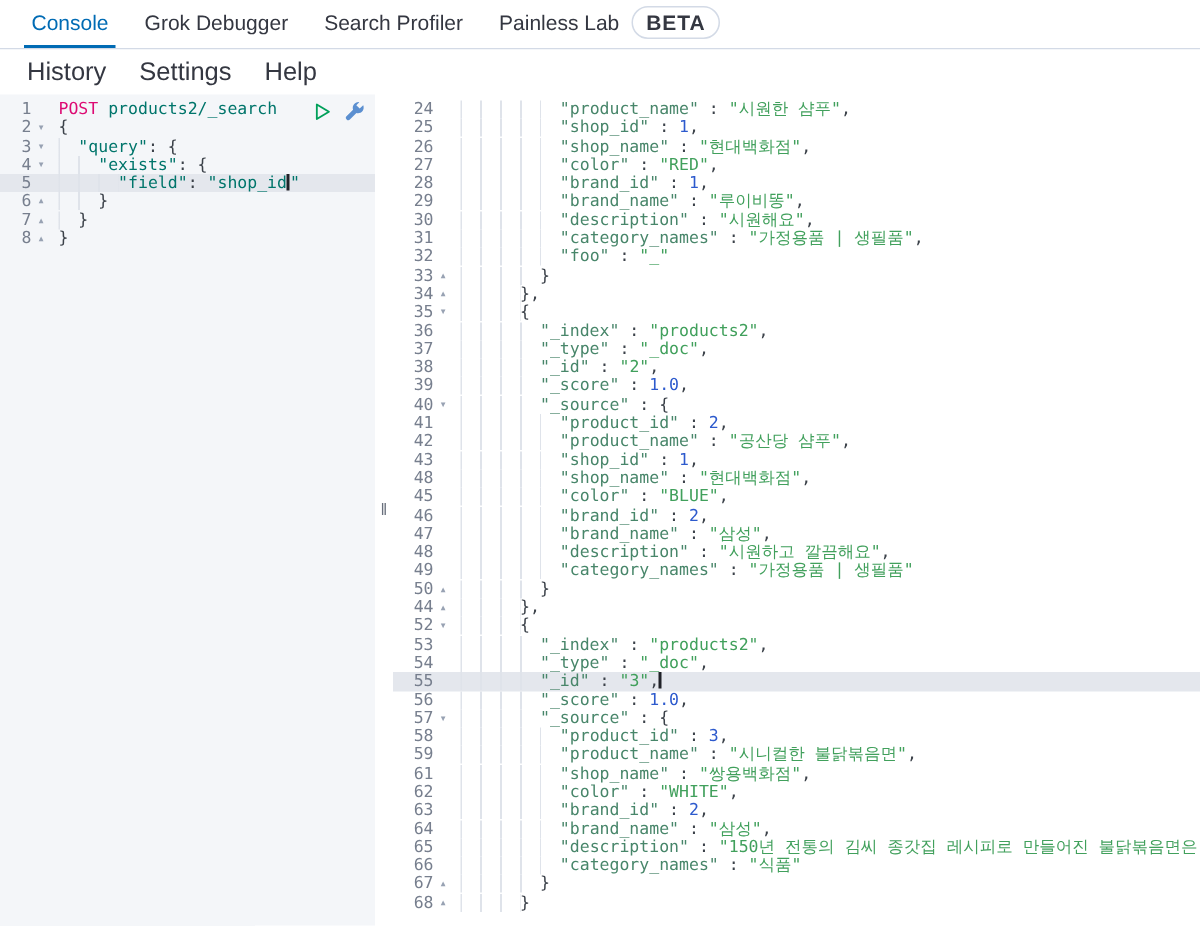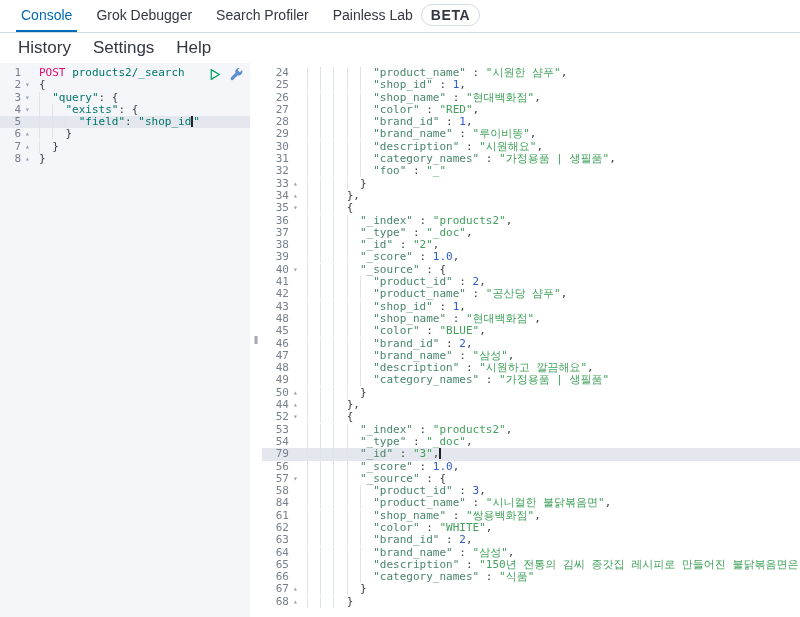--- a/index.html
+++ b/index.html
@@ -139,25 +139,25 @@
         <div class="cl"><span class="gut"><span class="lnum">45</span><span class="fold"></span></span><span class="txt"><span class="ind" style="width: 10ch;"></span><span class="tok k">"color"</span><span class="tok p"> : </span><span class="tok s">"BLUE"</span><span class="tok p">,</span></span></div>
         <div class="cl"><span class="gut"><span class="lnum">46</span><span class="fold"></span></span><span class="txt"><span class="ind" style="width: 10ch;"></span><span class="tok k">"brand_id"</span><span class="tok p"> : </span><span class="tok num">2</span><span class="tok p">,</span></span></div>
         <div class="cl"><span class="gut"><span class="lnum">47</span><span class="fold"></span></span><span class="txt"><span class="ind" style="width: 10ch;"></span><span class="tok k">"brand_name"</span><span class="tok p"> : </span><span class="tok s">"삼성"</span><span class="tok p">,</span></span></div>
         <div class="cl"><span class="gut"><span class="lnum">48</span><span class="fold"></span></span><span class="txt"><span class="ind" style="width: 10ch;"></span><span class="tok k">"description"</span><span class="tok p"> : </span><span class="tok s">"시원하고 깔끔해요"</span><span class="tok p">,</span></span></div>
         <div class="cl"><span class="gut"><span class="lnum">49</span><span class="fold"></span></span><span class="txt"><span class="ind" style="width: 10ch;"></span><span class="tok k">"category_names"</span><span class="tok p"> : </span><span class="tok s">"가정용품 | 생필품"</span></span></div>
         <div class="cl"><span class="gut"><span class="lnum">50</span><span class="fold">▴</span></span><span class="txt"><span class="ind" style="width: 8ch;"></span><span class="tok p">}</span></span></div>
         <div class="cl"><span class="gut"><span class="lnum">44</span><span class="fold">▴</span></span><span class="txt"><span class="ind" style="width: 6ch;"></span><span class="tok p">},</span></span></div>
         <div class="cl"><span class="gut"><span class="lnum">52</span><span class="fold">▾</span></span><span class="txt"><span class="ind" style="width: 6ch;"></span><span class="tok p">{</span></span></div>
         <div class="cl"><span class="gut"><span class="lnum">53</span><span class="fold"></span></span><span class="txt"><span class="ind" style="width: 8ch;"></span><span class="tok k">"_index"</span><span class="tok p"> : </span><span class="tok s">"products2"</span><span class="tok p">,</span></span></div>
         <div class="cl"><span class="gut"><span class="lnum">54</span><span class="fold"></span></span><span class="txt"><span class="ind" style="width: 8ch;"></span><span class="tok k">"_type"</span><span class="tok p"> : </span><span class="tok s">"_doc"</span><span class="tok p">,</span></span></div>
-        <div class="cl active"><span class="gut"><span class="lnum">79</span><span class="fold"></span></span><span class="txt"><span class="ind" style="width: 8ch;"></span><span class="tok k">"_id"</span><span class="tok p"> : </span><span class="tok s">"3"</span><span class="tok p">,</span><span class="caret"></span></span></div>
+        <div class="cl active"><span class="gut"><span class="lnum">55</span><span class="fold"></span></span><span class="txt"><span class="ind" style="width: 8ch;"></span><span class="tok k">"_id"</span><span class="tok p"> : </span><span class="tok s">"3"</span><span class="tok p">,</span><span class="caret"></span></span></div>
         <div class="cl"><span class="gut"><span class="lnum">56</span><span class="fold"></span></span><span class="txt"><span class="ind" style="width: 8ch;"></span><span class="tok k">"_score"</span><span class="tok p"> : </span><span class="tok num">1.0</span><span class="tok p">,</span></span></div>
         <div class="cl"><span class="gut"><span class="lnum">57</span><span class="fold">▾</span></span><span class="txt"><span class="ind" style="width: 8ch;"></span><span class="tok k">"_source"</span><span class="tok p"> : {</span></span></div>
         <div class="cl"><span class="gut"><span class="lnum">58</span><span class="fold"></span></span><span class="txt"><span class="ind" style="width: 10ch;"></span><span class="tok k">"product_id"</span><span class="tok p"> : </span><span class="tok num">3</span><span class="tok p">,</span></span></div>
-        <div class="cl"><span class="gut"><span class="lnum">84</span><span class="fold"></span></span><span class="txt"><span class="ind" style="width: 10ch;"></span><span class="tok k">"product_name"</span><span class="tok p"> : </span><span class="tok s">"시니컬한 불닭볶음면"</span><span class="tok p">,</span></span></div>
+        <div class="cl"><span class="gut"><span class="lnum">59</span><span class="fold"></span></span><span class="txt"><span class="ind" style="width: 10ch;"></span><span class="tok k">"product_name"</span><span class="tok p"> : </span><span class="tok s">"시니컬한 불닭볶음면"</span><span class="tok p">,</span></span></div>
         <div class="cl"><span class="gut"><span class="lnum">61</span><span class="fold"></span></span><span class="txt"><span class="ind" style="width: 10ch;"></span><span class="tok k">"shop_name"</span><span class="tok p"> : </span><span class="tok s">"쌍용백화점"</span><span class="tok p">,</span></span></div>
         <div class="cl"><span class="gut"><span class="lnum">62</span><span class="fold"></span></span><span class="txt"><span class="ind" style="width: 10ch;"></span><span class="tok k">"color"</span><span class="tok p"> : </span><span class="tok s">"WHITE"</span><span class="tok p">,</span></span></div>
         <div class="cl"><span class="gut"><span class="lnum">63</span><span class="fold"></span></span><span class="txt"><span class="ind" style="width: 10ch;"></span><span class="tok k">"brand_id"</span><span class="tok p"> : </span><span class="tok num">2</span><span class="tok p">,</span></span></div>
         <div class="cl"><span class="gut"><span class="lnum">64</span><span class="fold"></span></span><span class="txt"><span class="ind" style="width: 10ch;"></span><span class="tok k">"brand_name"</span><span class="tok p"> : </span><span class="tok s">"삼성"</span><span class="tok p">,</span></span></div>
         <div class="cl"><span class="gut"><span class="lnum">65</span><span class="fold"></span></span><span class="txt"><span class="ind" style="width: 10ch;"></span><span class="tok k">"description"</span><span class="tok p"> : </span><span class="tok s">"150년 전통의 김씨 종갓집 레시피로 만들어진 불닭볶음면은..."</span></span></div>
         <div class="cl"><span class="gut"><span class="lnum">66</span><span class="fold"></span></span><span class="txt"><span class="ind" style="width: 10ch;"></span><span class="tok k">"category_names"</span><span class="tok p"> : </span><span class="tok s">"식품"</span></span></div>
         <div class="cl"><span class="gut"><span class="lnum">67</span><span class="fold">▴</span></span><span class="txt"><span class="ind" style="width: 8ch;"></span><span class="tok p">}</span></span></div>
         <div class="cl"><span class="gut"><span class="lnum">68</span><span class="fold">▴</span></span><span class="txt"><span class="ind" style="width: 6ch;"></span><span class="tok p">}</span></span></div>
       </div>
   </div>

